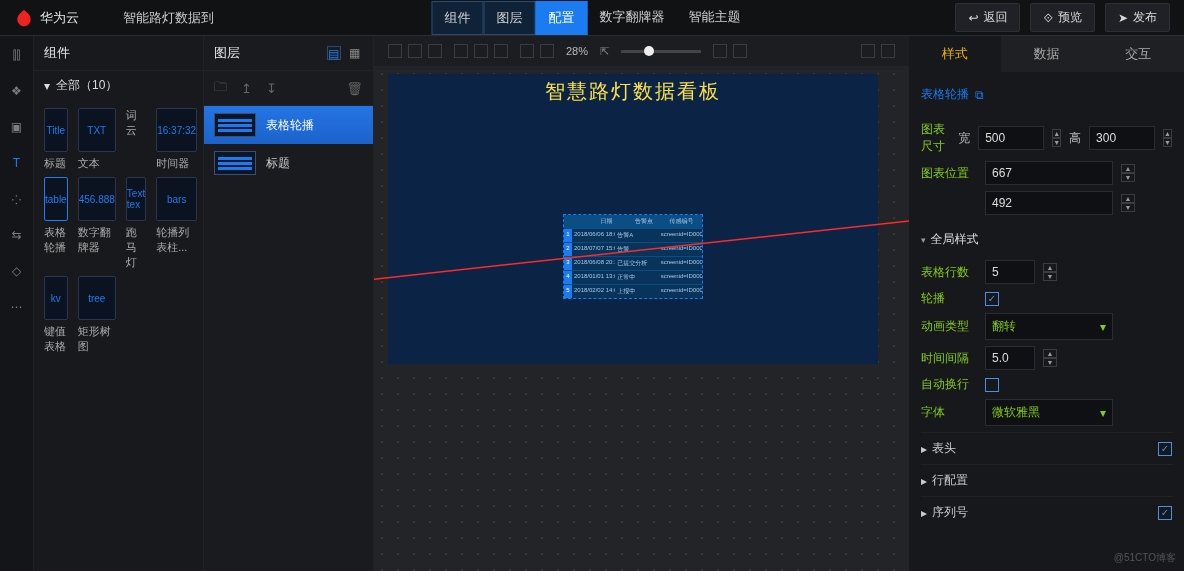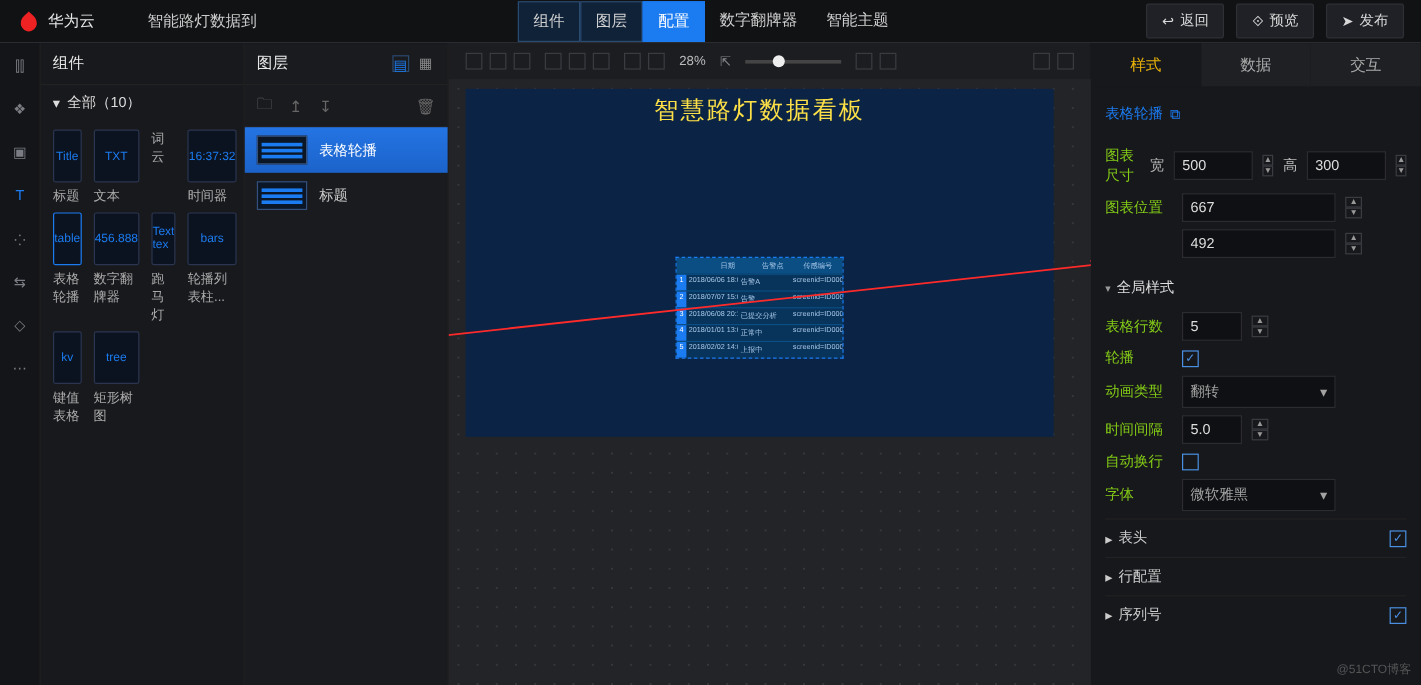--- a/index.html
+++ b/index.html
@@ -76,21 +76,21 @@
 .plabel { width:56px; font-size:12px; color:#84cc16; }
 .plabel-sm { width:16px; font-size:12px; color:#bbb; text-align:right; }
 .pinput { background:#0f1013; border:1px solid #2a2c31; color:#ddd; padding:4px 6px; font-size:12px; width:66px; }
 .pinput.wide{width:128px;}
 .pstep { width:14px; display:flex; flex-direction:column; }
 .pstep span{height:9px;border:1px solid #3a3c41;font-size:7px;line-height:7px;text-align:center;color:#999;}
 .psection { margin-top:10px; }
 .psec-head { color:#ddd; font-size:12px; padding:6px 0; display:flex; align-items:center; gap:5px; }
 .psec-head .chev{font-size:9px;color:#999;}
 .pcheck{width:14px;height:14px;border:1px solid #4a90e2;display:flex;align-items:center;justify-content:center;color:#4a90e2;font-size:10px;}
-.pselect{background:#0f1013;border:1px solid #2a2c31;color:#a3a3a3;padding:4px 6px;font-size:12px;width:128px;display:flex;justify-content:space-between;align-items:center;}
+.pselect{background:#0f1013;border:1px solid #2a2c31;color:#84cc16;padding:4px 6px;font-size:12px;width:128px;display:flex;justify-content:space-between;align-items:center;}
 .psec-row{display:flex;align-items:center;justify-content:space-between;padding:7px 0;border-top:1px solid #222;}
 .psec-row-left{display:flex;align-items:center;gap:5px;color:#ccc;font-size:12px;}
 .watermark { position:fixed; right:8px; bottom:6px; color:#555; font-size:10px; }
 </style>
 </head>
 <body>
 
 <div class="topbar">
   <div class="logo">
     <svg class="logo-icon" viewBox="0 0 24 24">

